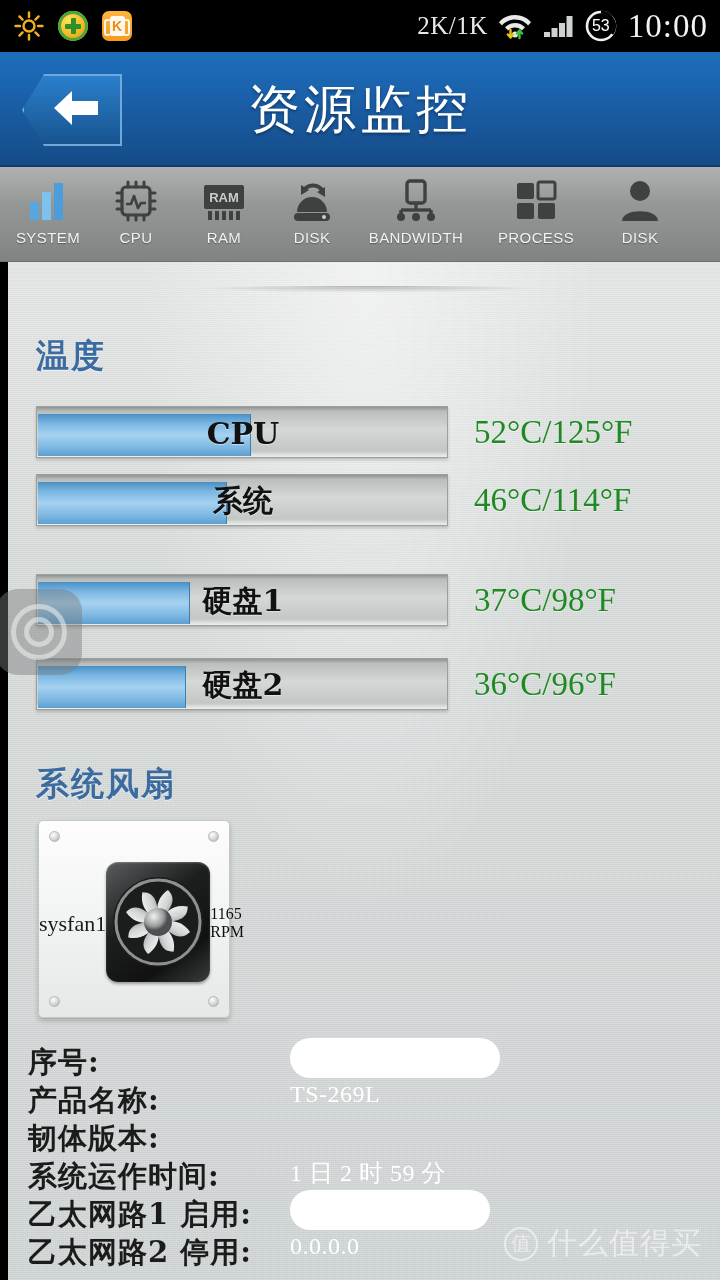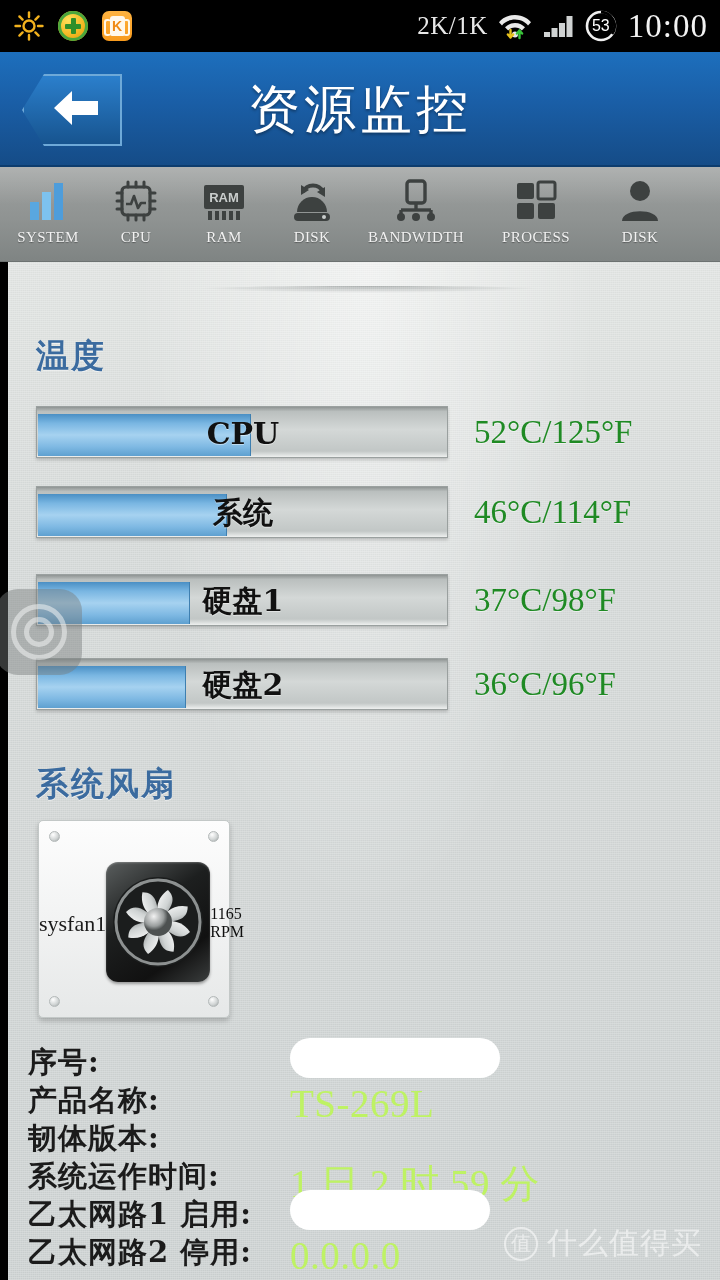--- a/index.html
+++ b/index.html
@@ -82,21 +82,21 @@
       linear-gradient(180deg, rgba(255,255,255,.18) 0%, rgba(255,255,255,0) 40%),
       linear-gradient(180deg, #9ea1a0 0%, #8f9392 55%, #7f8483 100%);
     display: flex; align-items: flex-start; padding-left: 4px;
     border-bottom: 1px solid #6d7271;
   }
   .tab { width: 88px; height: 95px; display: flex; flex-direction: column;
          align-items: center; padding-top: 9px; }
   .tab .glyph { height: 50px; display: flex; align-items: center; justify-content: center; }
   .tab .tlabel {
     margin-top: 3px; font-size: 15px; color: #f2f2f2; letter-spacing: .4px;
-    font-family: Liberation Serif, serif; white-space: nowrap;
+    font-family: Liberation Sans, sans-serif; white-space: nowrap;
     text-shadow: 0 1px 1px rgba(0,0,0,.35);
     text-align: right;
   }
   .tab.wide { width: 120px; }
 
   
   .content {
     position: absolute; top: 262px; left: 0; width: 720px; height: 1018px;
     background:
       radial-gradient(ellipse at 50% 0%, rgba(255,255,255,.55) 0%, rgba(255,255,255,0) 45%),
@@ -165,21 +165,21 @@
   }
   .fan-rpm { margin-top: 7px; font-size: 16px; color: #0f0f0f; font-family: "Liberation Serif", serif; }
 
   
   .info { position: absolute; left: 28px; top: 1043px; width: 670px; }
   .info-row { display: flex; align-items: flex-start; height: 38px; }
   .info-key {
     width: 262px; color: #1b1b1b; font-size: 29px; font-family: "DejaVu Serif", serif;
     font-weight: bold; letter-spacing: 1px; white-space: nowrap;
   }
-  .info-val { color: #bef264; font-size: 39px; font-family: "Liberation Serif", serif; letter-spacing: .5px; }
+  .info-val { color: #ffffff; font-size: 24px; font-family: "Liberation Serif", serif; letter-spacing: .5px; }
   .redact {
     display: inline-block; height: 40px; background: #ffffff; border-radius: 22px;
     position: relative; top: -5px;
   }
 
   
   .floatbtn {
     position: absolute; left: -12px; top: 589px; width: 86px; height: 86px;
     border-radius: 22px; background: rgba(120,125,125,.45);
     display: flex; align-items: center; justify-content: center;
@@ -389,21 +389,21 @@
     <div class="section-title" style="left:28px; top:72px;">温度</div>
 
     <div class="temp-row" style="top:144px;">
       <div class="bar">
         <div class="fill" id="fill0" style="width: 213.2px;"></div>
         <div class="bar-label">CPU</div>
       </div>
       <div class="temp-val">52°C/125°F</div>
     </div>
 
-    <div class="temp-row" style="top:224px;">
+    <div class="temp-row" style="top:212px;">
       <div class="bar">
         <div class="fill" id="fill1" style="width: 188.6px;"></div>
         <div class="bar-label">系统</div>
       </div>
       <div class="temp-val">46°C/114°F</div>
     </div>
 
     <div class="temp-row" style="top:312px;">
       <div class="bar">
         <div class="fill" id="fill2" style="width: 151.7px;"></div>

